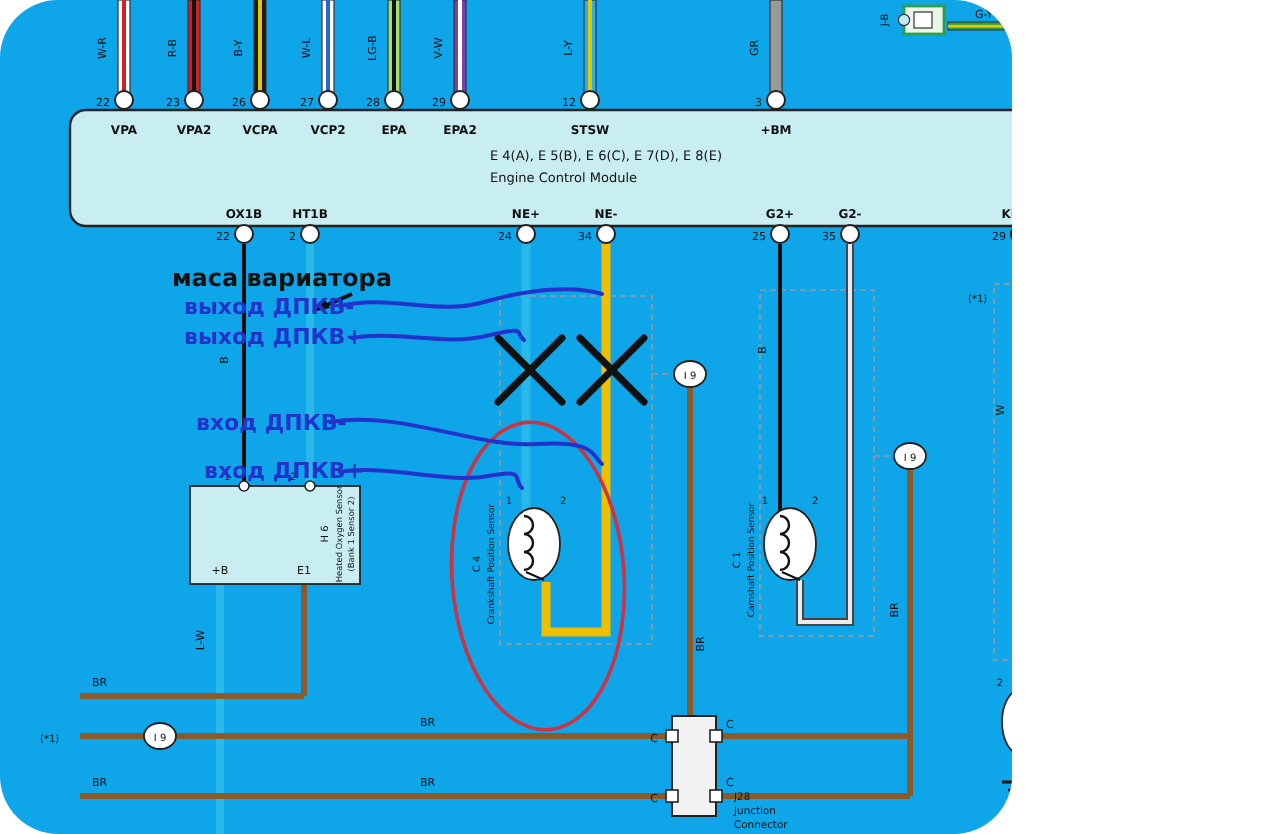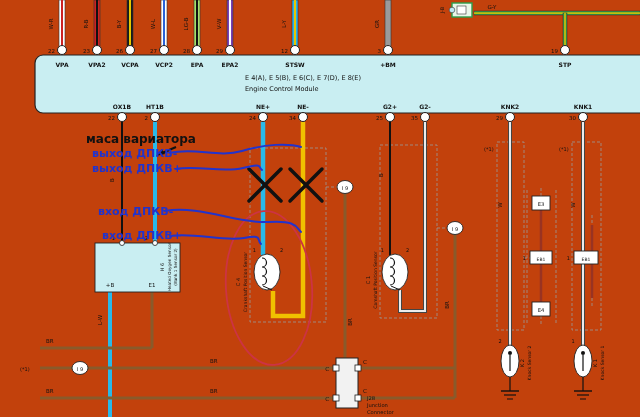--- a/index.html
+++ b/index.html
@@ -1,17 +1,17 @@
 <!DOCTYPE html>
 <html><head>
 <meta charset="utf-8">
 <style>
   html,body{margin:0;padding:0;background:#fff;}
-  .stage{position:relative;width:640px;height:417px;background:#c2410c;overflow:hidden;
-         font-family:"DejaVu Sans",sans-serif;}
+  .stage{position:relative;width:506px;height:417px;background:#0ea5e9;overflow:hidden;
+         font-family:"DejaVu Sans",sans-serif;border-radius:29px;}
   svg{position:absolute;left:0;top:0;}
   .t42{font:4.2px "DejaVu Sans",sans-serif;fill:#111;}
   .t45{font:4.5px "DejaVu Sans",sans-serif;fill:#111;}
   .t5{font:5px "DejaVu Sans",sans-serif;fill:#111;}
   .t52{font:5.2px "DejaVu Sans",sans-serif;fill:#111;}
   .t55{font:5.5px "DejaVu Sans",sans-serif;fill:#111;}
   .t6{font:6.5px "DejaVu Sans",sans-serif;fill:#111;}
   .t6b{font:bold 6px "DejaVu Sans",sans-serif;fill:#111;}
   .pin{fill:#ffffff;stroke:#222;stroke-width:1;}
   .pinS{fill:#ffffff;stroke:#222;stroke-width:0.8;}

